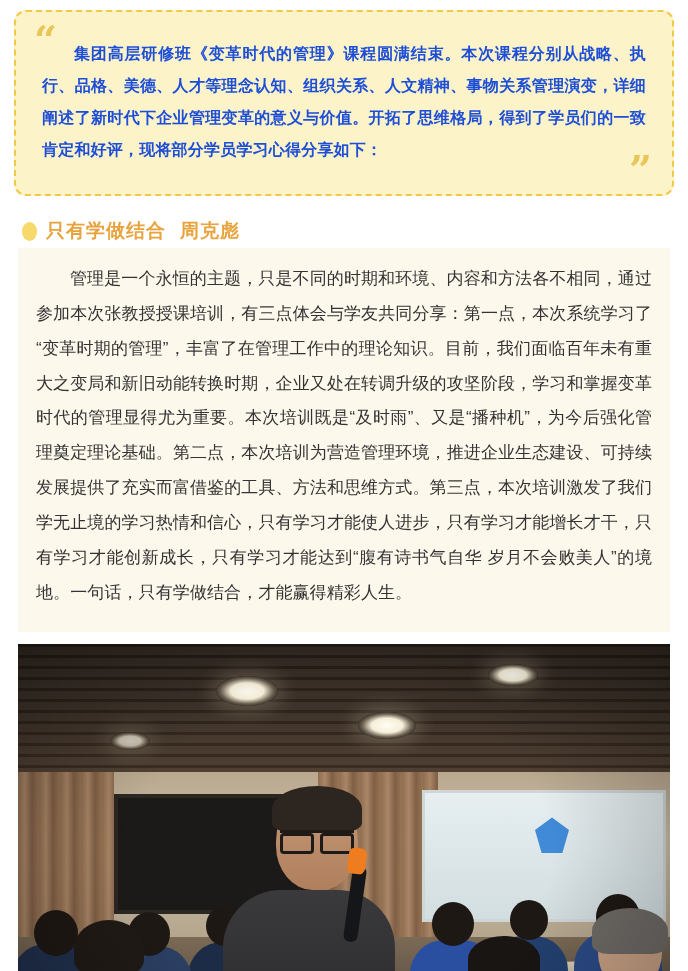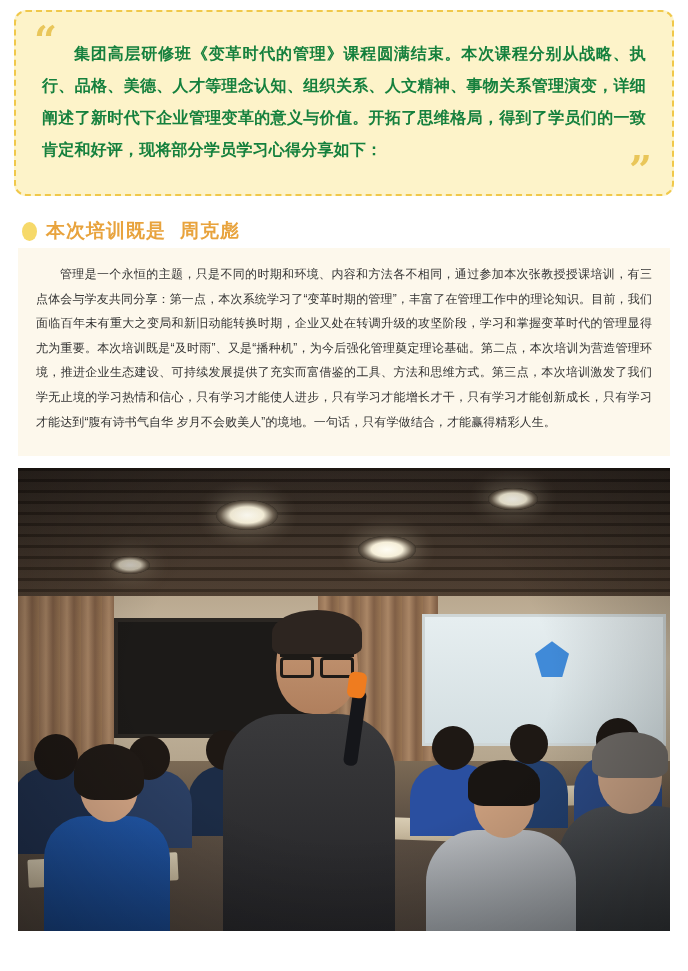--- a/index.html
+++ b/index.html
@@ -45,21 +45,21 @@
     left: 18px;
   }
   .quote-mark.close {
     bottom: 4px;
     right: 20px;
   }
   .quote-text {
     font-size: 16px;
     line-height: 2.0;
     font-weight: bold;
-    color: #15803d;
+    color: #1d4ed8;
     text-indent: 2em;
     text-align: justify;
     letter-spacing: 0.2px;
     margin: 0;
   }
 
   
   .author-row {
     display: flex;
     align-items: center;
@@ -92,21 +92,21 @@
     content: "";
     position: absolute;
     left: 0;
     top: 0;
     bottom: 0;
     width: 4px;
     background: #fdf8ec;
   }
   .body-text {
     margin: 0;
-    font-size: 12px;
+    font-size: 17px;
     line-height: 2.05;
     color: #333333;
     text-indent: 2em;
     text-align: justify;
     letter-spacing: 0.1px;
   }
 
   
   .photo-wrap {
     margin: 12px 18px 0 18px;
@@ -345,21 +345,21 @@
 <div class="page">
 
   <section class="quote-card">
     <span class="quote-mark open">“</span>
     <p class="quote-text">集团高层研修班《变革时代的管理》课程圆满结束。本次课程分别从战略、执行、品格、美德、人才等理念认知、组织关系、人文精神、事物关系管理演变，详细阐述了新时代下企业管理变革的意义与价值。开拓了思维格局，得到了学员们的一致肯定和好评，现将部分学员学习心得分享如下：</p>
     <span class="quote-mark close">”</span>
   </section>
 
   <div class="author-row">
     <span class="author-bullet"></span>
-    <span class="author-name">本次培训既是</span>
+    <span class="author-name">只有学做结合</span>
     <span class="author-name" style="margin-left:14px;">周克彪</span>
   </div>
 
   <section class="body-block">
     <p class="body-text">管理是一个永恒的主题，只是不同的时期和环境、内容和方法各不相同，通过参加本次张教授授课培训，有三点体会与学友共同分享：第一点，本次系统学习了“变革时期的管理”，丰富了在管理工作中的理论知识。目前，我们面临百年未有重大之变局和新旧动能转换时期，企业又处在转调升级的攻坚阶段，学习和掌握变革时代的管理显得尤为重要。本次培训既是“及时雨”、又是“播种机”，为今后强化管理奠定理论基础。第二点，本次培训为营造管理环境，推进企业生态建设、可持续发展提供了充实而富借鉴的工具、方法和思维方式。第三点，本次培训激发了我们学无止境的学习热情和信心，只有学习才能使人进步，只有学习才能增长才干，只有学习才能创新成长，只有学习才能达到“腹有诗书气自华 岁月不会败美人”的境地。一句话，只有学做结合，才能赢得精彩人生。</p>
   </section>
 
   <figure class="photo-wrap" style="margin-bottom:0;">
     <div class="photo">
       <div class="ceiling"></div>

